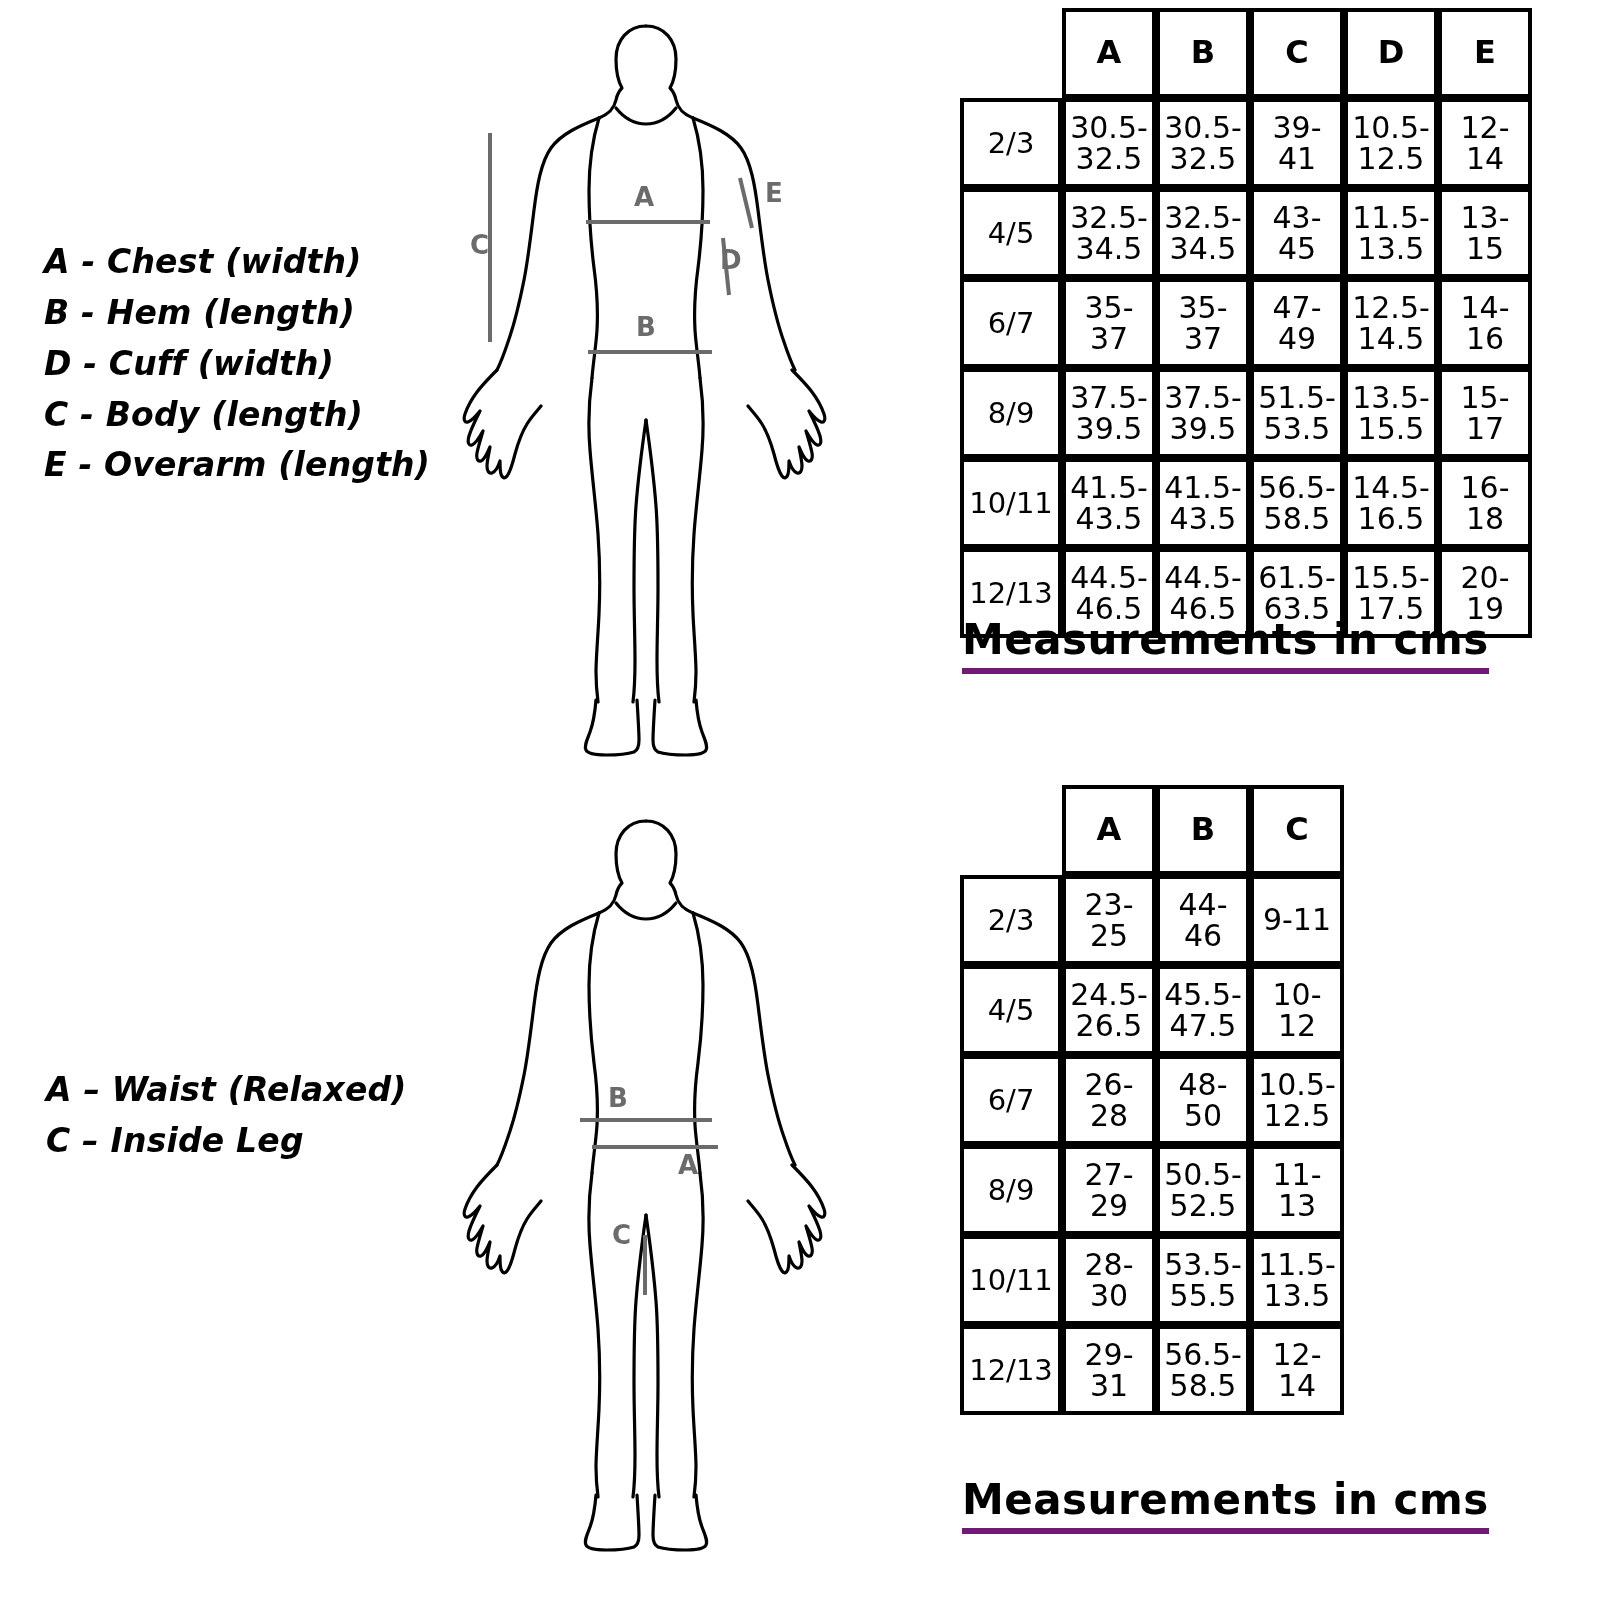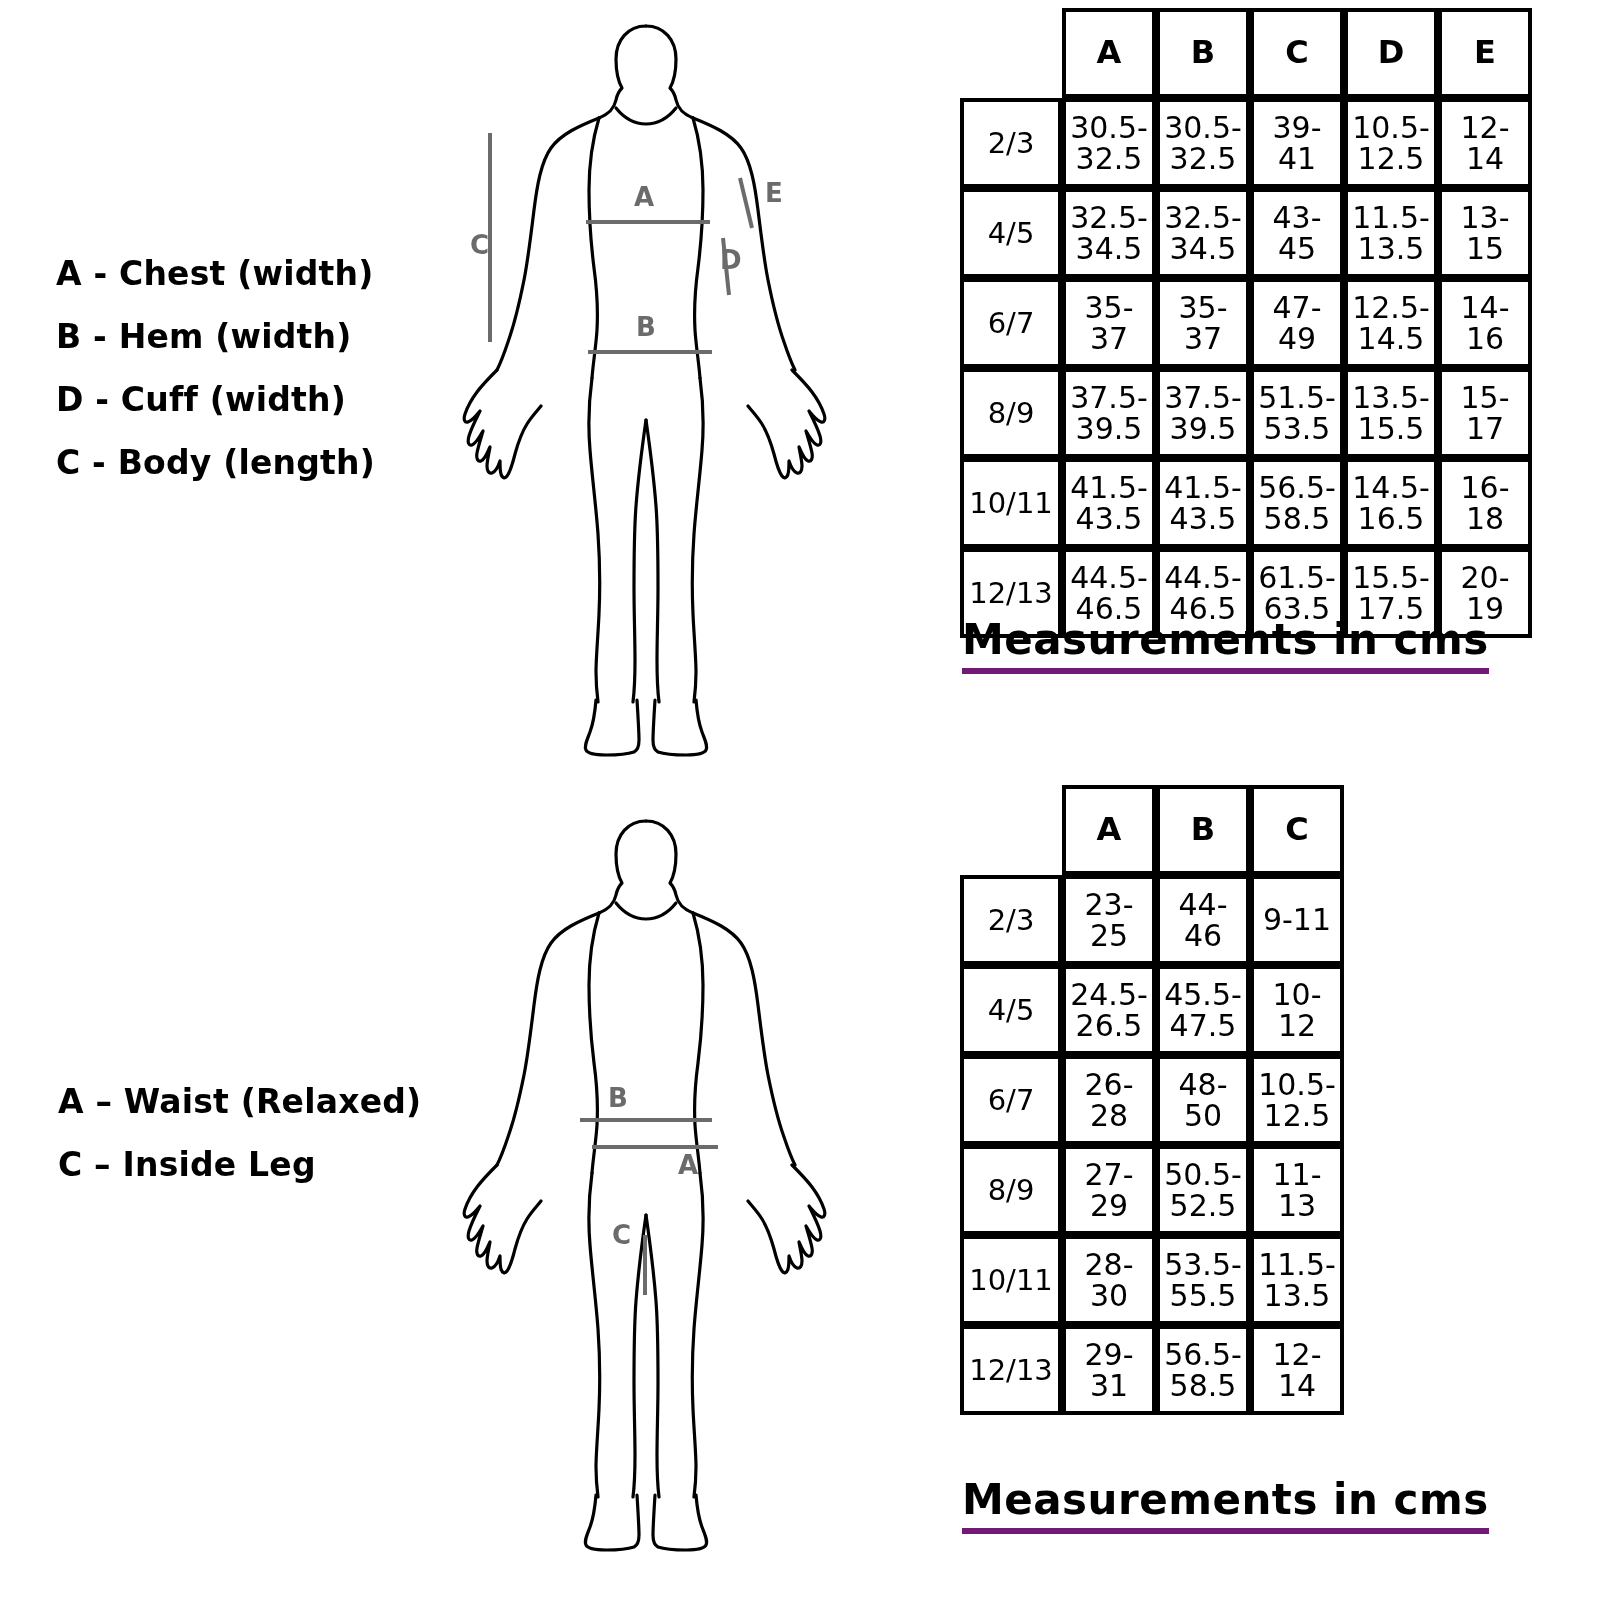--- a/index.html
+++ b/index.html
@@ -28,22 +28,23 @@
   }
   #legend-top {
     left: 40px;
     top: 235px;
   }
   #legend-bottom {
     left: 42px;
     top: 1063px;
   }
   .legend-line {
-    margin: 16px;
+    margin: 4px;
     padding: 0;
+    font-style: italic;
   }
   
   .figure-wrap {
     position: absolute;
   }
   #figure-top {
     left: 440px;
     top: 0px;
     width: 420px;
     height: 770px;
@@ -119,23 +120,24 @@
   #caption-bottom {
     left: 962px;
     top: 1475px;
   }
 </style>
 </head>
 <body>
 
 <div class="panel legend" id="legend-top">
   <div class="legend-line">A - Chest (width)</div>
-  <div class="legend-line">B - Hem (width)</div>
+  <div class="legend-line">B - Hem (length)</div>
   <div class="legend-line">D - Cuff (width)</div>
   <div class="legend-line">C - Body (length)</div>
+  <div class="legend-line">E - Overarm (length)</div>
 </div>
 
 <div class="figure-wrap" id="figure-top">
   <svg width="420" height="770" viewBox="0 0 420 770" xmlns="http://www.w3.org/2000/svg">
     <g fill="none" stroke="#000000" stroke-width="3.2" stroke-linejoin="round" stroke-linecap="round">
 
       <path d="M206 26 c-18 0 -30 14 -30 33 c0 12 2 22 6 29 c-3 3 -5 7 -6 12 c-2 9 -7 14 -17 18"></path>
       <path d="M206 26 c18 0 30 14 30 33 c0 12 -2 22 -6 29 c3 3 5 7 6 12 c2 9 7 14 17 18"></path>
 
       <path d="M159 118 c-20 8 -38 16 -48 30 c-10 14 -14 38 -17 62 c-3 24 -6 50 -10 70 c-4 20 -11 48 -16 62 c-4 12 -8 22 -11 28"></path>

